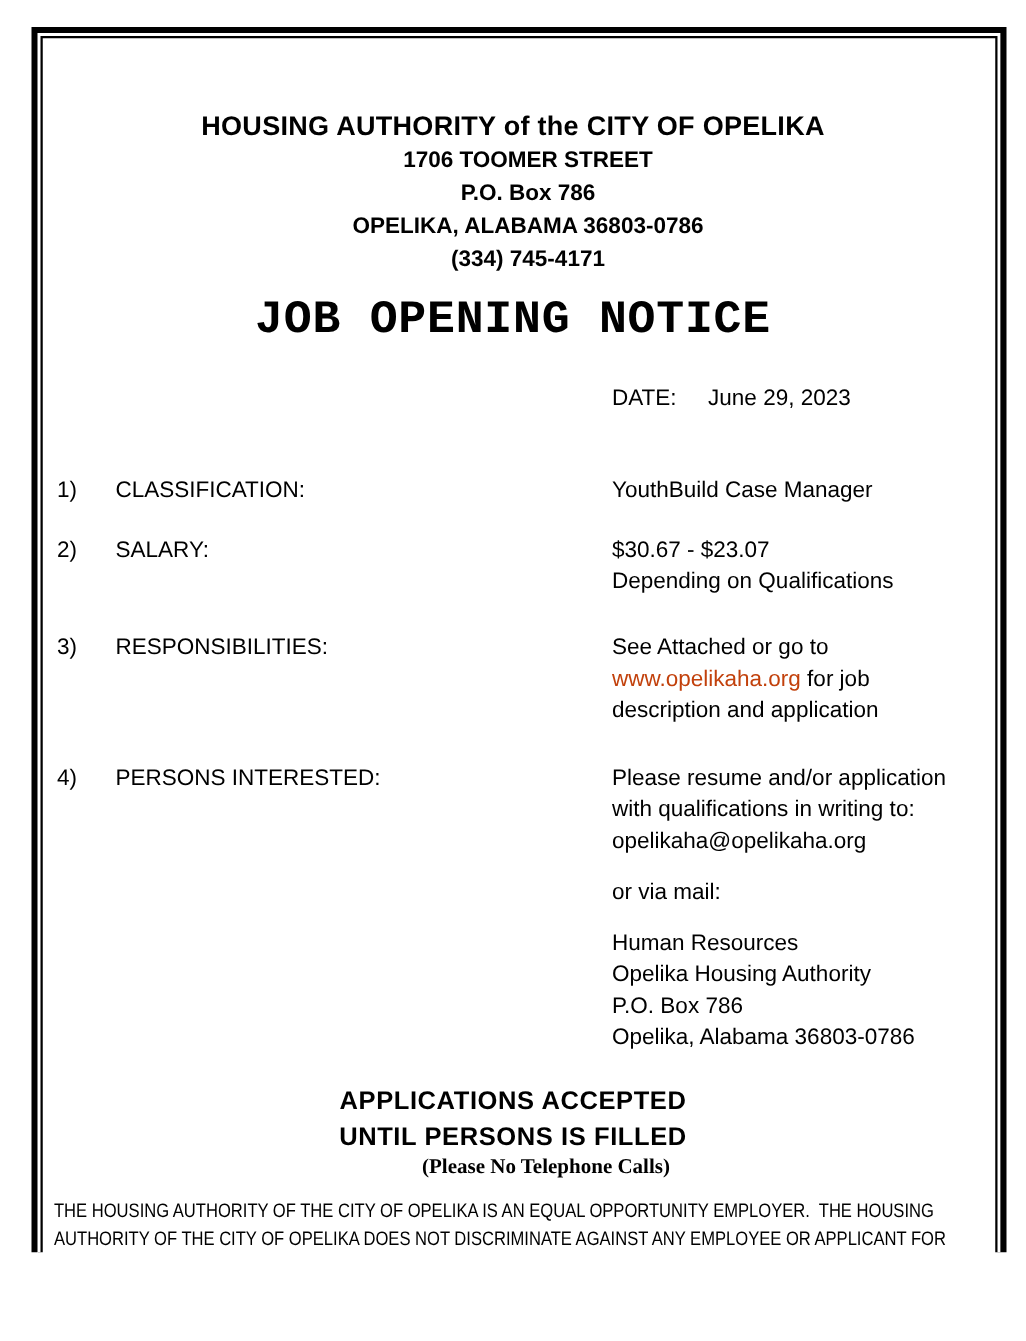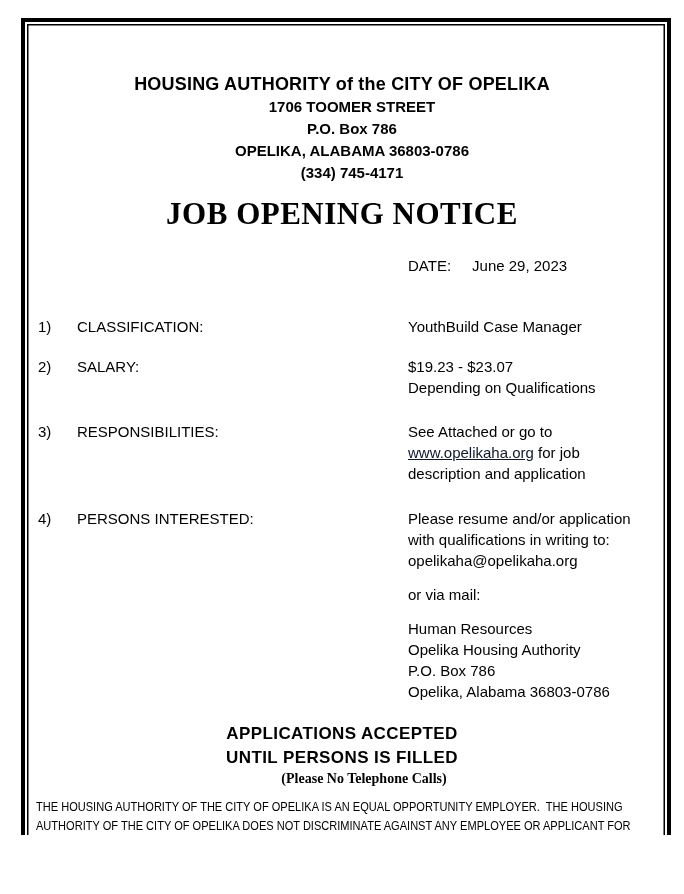--- a/index.html
+++ b/index.html
@@ -32,21 +32,21 @@
     font-weight: bold;
   }
   .org-name  { font-size: 18px; line-height: 23px; letter-spacing: 0.2px; }
   .addr-line { font-size: 15px; line-height: 22px; padding-left: 20px; }
 
   .doc-title {
     position: absolute;
     top: 196px; left: 0;
     width: 100%;
     text-align: center;
-    font-family: Liberation Serif, serif;
+    font-family: Liberation Mono, monospace;
     font-weight: bold;
     font-size: 31px;
     letter-spacing: 0.5px;
   }
 
   .date-line {
     position: absolute;
     left: 408px; top: 257px;
     font-size: 15px;
   }
@@ -57,21 +57,21 @@
   .row-2 { top: 356px; }
   .row-3 { top: 421px; }
   .row-4 { top: 508px; }
 
   .row-num   { position: absolute; left: 38px; }
   .row-label { position: absolute; left: 77px; }
   .row-value { position: absolute; left: 408px; width: 250px; }
 
   .vpara + .vpara { margin-top: 13px; }
 
-  .doc-link { color: #0f172a; text-decoration: underline; cursor: pointer; }
+  .doc-link { color: #c2410c; cursor: pointer; }
 
   .closing-block {
     position: absolute;
     top: 722px; left: 0;
     width: 100%;
     text-align: center;
   }
   .closing-line { font-weight: bold; font-size: 17px; line-height: 24px; letter-spacing: 0.4px; }
   .closing-note {
     font-family: "Liberation Serif", serif;
@@ -116,21 +116,21 @@
   <div class="list-row row-1">
     <span class="row-num">1)</span>
     <span class="row-label">CLASSIFICATION:</span>
     <span class="row-value">YouthBuild Case Manager</span>
   </div>
 
   <div class="list-row row-2">
     <span class="row-num">2)</span>
     <span class="row-label">SALARY:</span>
     <span class="row-value">
-      <span style="display:block">$19.23 - $23.07</span>
+      <span style="display:block">$30.67 - $23.07</span>
       <span style="display:block">Depending on Qualifications</span>
     </span>
   </div>
 
   <div class="list-row row-3">
     <span class="row-num">3)</span>
     <span class="row-label">RESPONSIBILITIES:</span>
     <span class="row-value">
       <span style="display:block">See Attached or go to</span>
       <span style="display:block"><a class="doc-link">www.opelikaha.org</a><span> for job</span></span>

